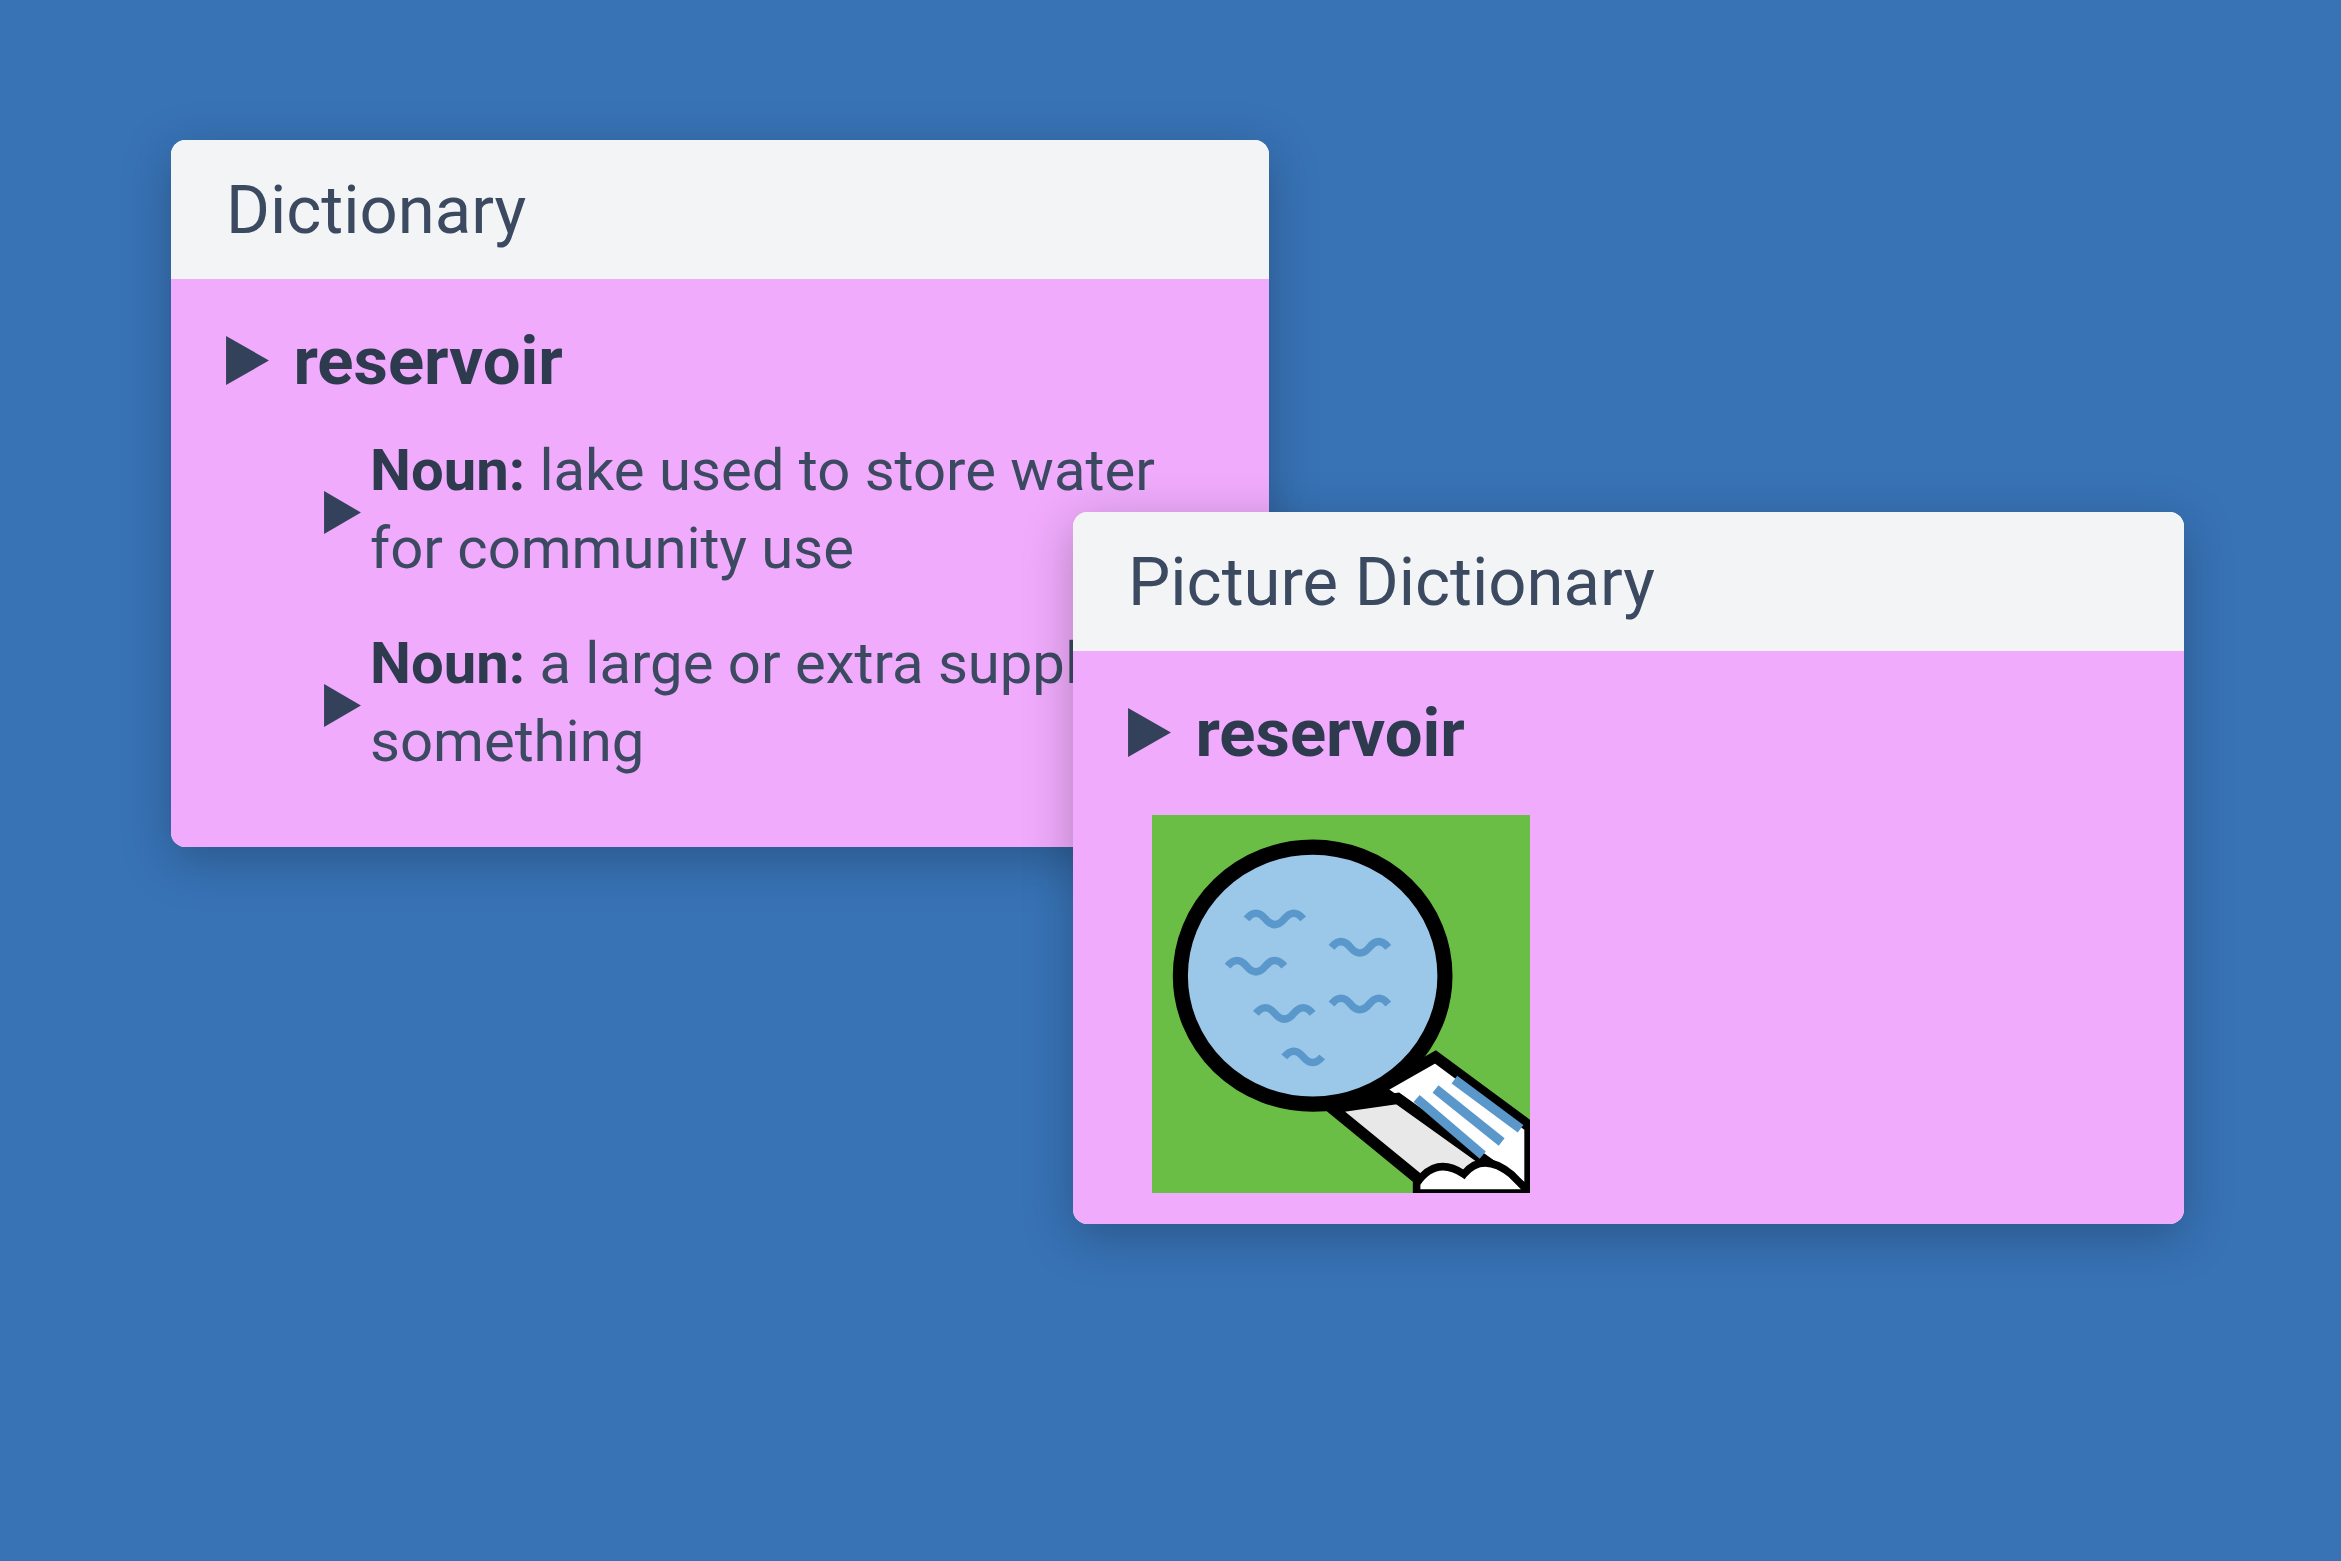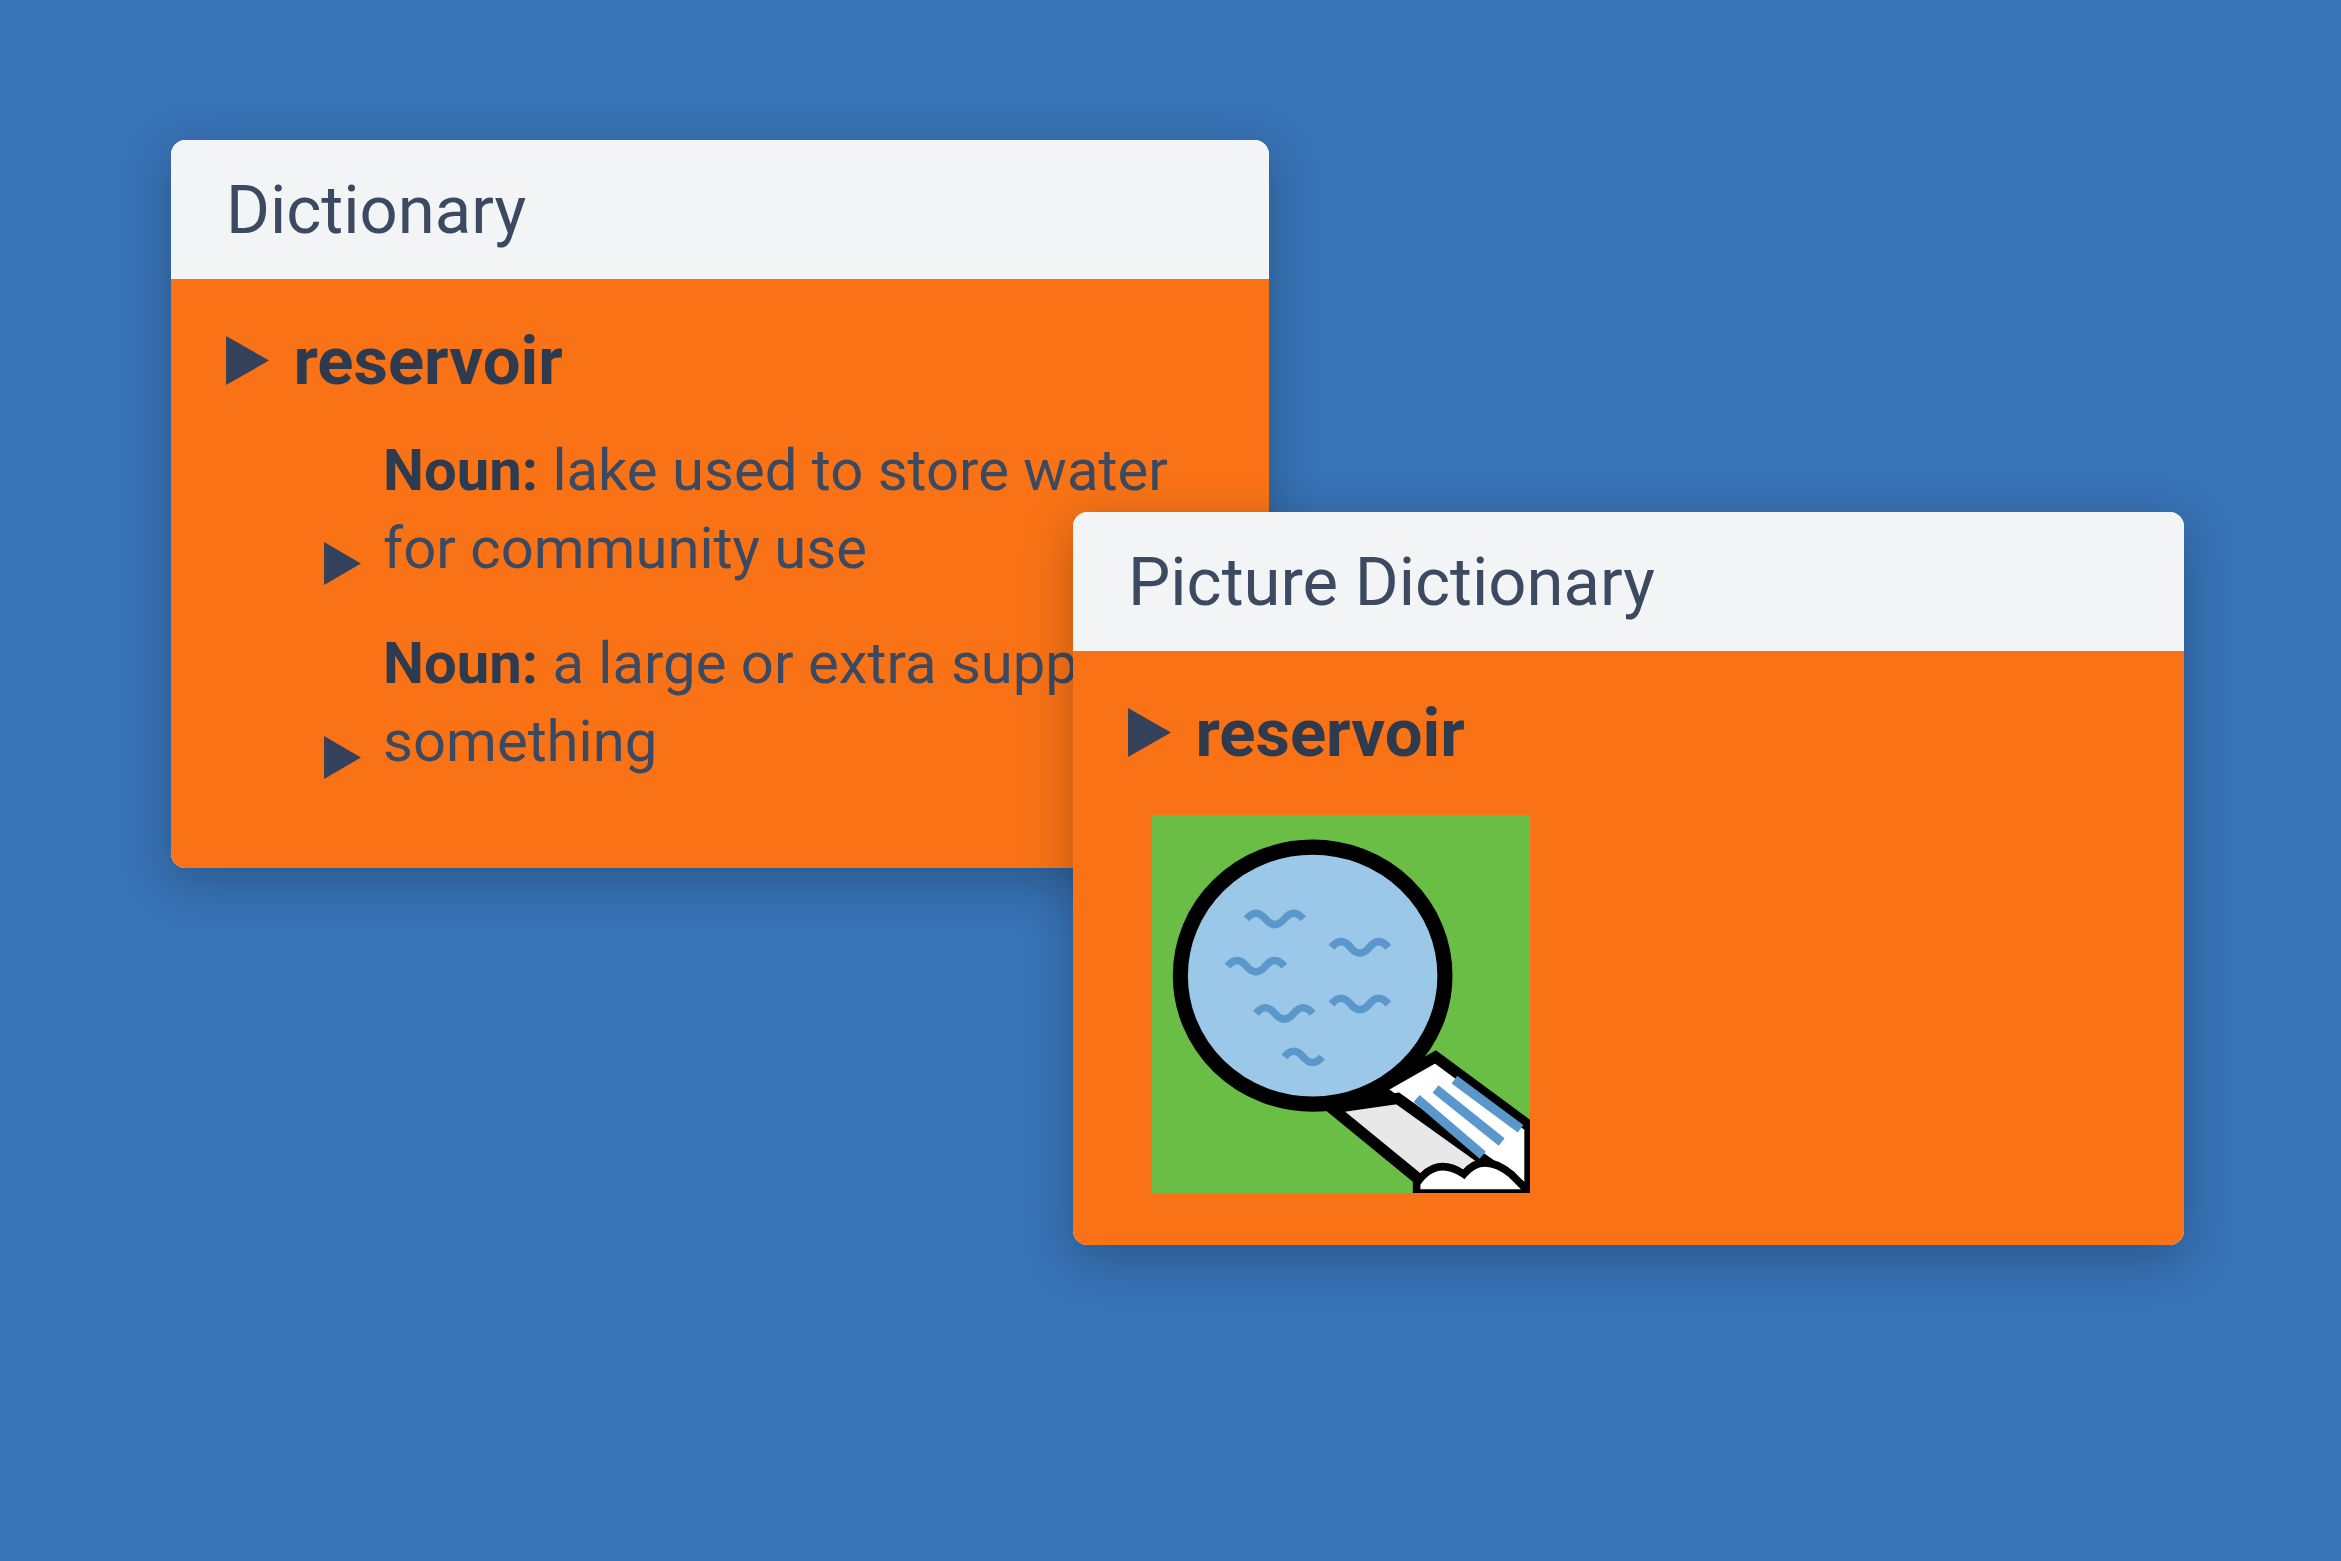--- a/index.html
+++ b/index.html
@@ -25,38 +25,38 @@
     .card-header {
       background: #F3F4F5;
       padding: 30.5px 55px;
     }
     .card-title {
       font-size: 67px;
       font-weight: 400;
       color: #3B4A60;
     }
     .card-body {
-      padding: 43px 55px 50px 55px;
-      background: #f97316;
+      padding: 43px 55px 29px 55px;
+      background: #f0abfc;
     }
     .word-row {
       display: flex;
       align-items: center;
       gap: 24.4px;
       margin-bottom: 30.5px;
     }
     .word-text {
       font-size: 67px;
       font-weight: 700;
       color: #2E3B4E;
     }
     .def-row {
       display: flex;
-      align-items: flex-end;
-      gap: 22px;
+      align-items: center;
+      gap: 9px;
       margin-left: 98px;
       margin-bottom: 37px;
     }
     .def-text {
       font-size: 58px;
       font-weight: 400;
       color: #3B4A60;
       line-height: 1.35;
     }
     .def-label {

